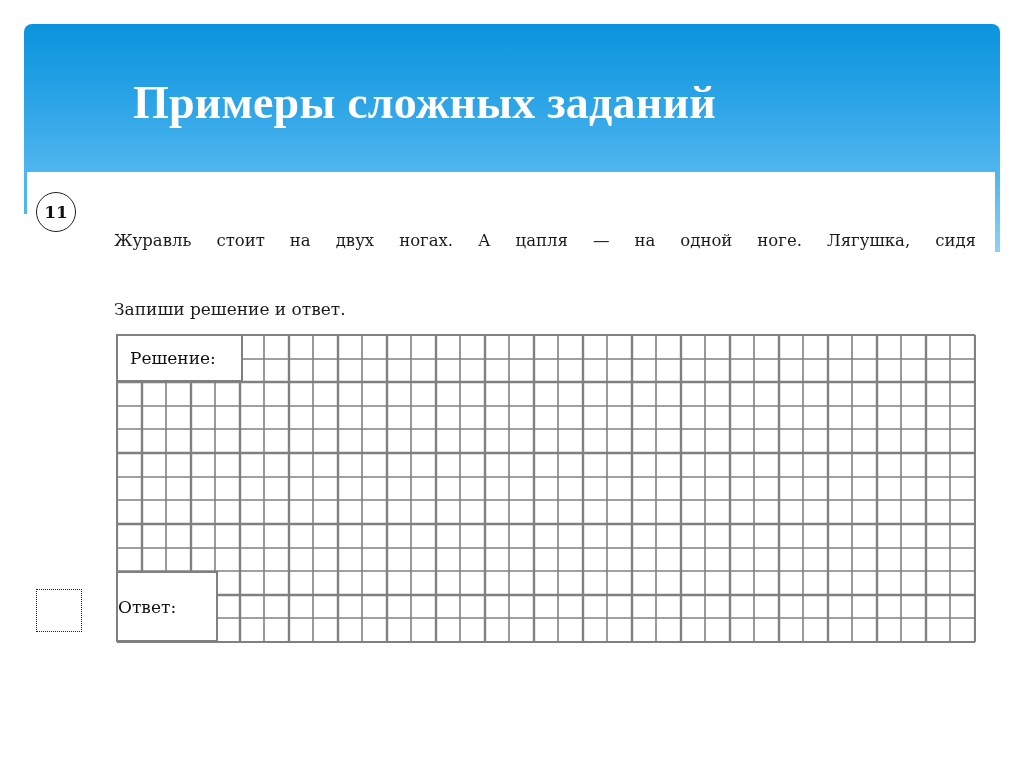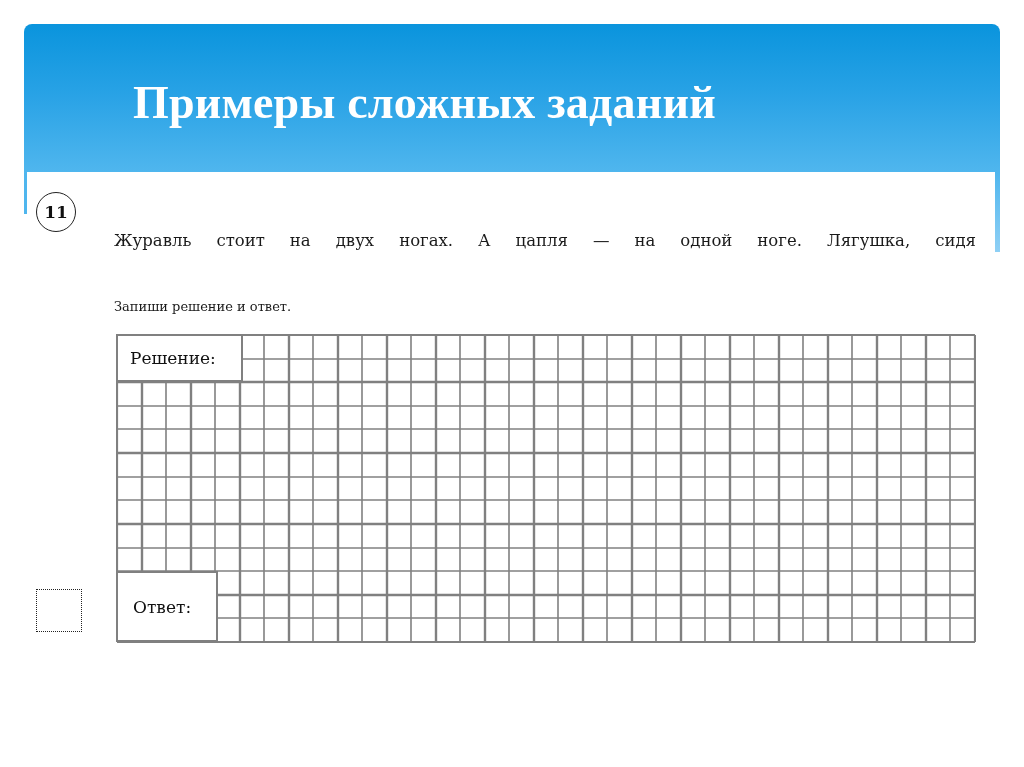--- a/index.html
+++ b/index.html
@@ -19,21 +19,21 @@
   .task-num {
     position:absolute; left:36px; top:192px; width:40px; height:40px; border:1.5px solid #222; border-radius:50%;
     display:flex; align-items:center; justify-content:center; font-weight:bold; font-size:17px; color:#111; box-sizing:border-box;
   }
   .task-text {
     position:absolute; left:114px; top:203px; width:862px; font-size:16.5px; line-height:25px; color:#1a1a1a;
     text-align:justify; font-family:"DejaVu Serif", serif;margin-top:25px;
   }
   .task-line { display:block; text-align:justify; text-align-last:justify; white-space:nowrap; }
   .task-line.last { text-align-last:left; }
-  .instruction { position:absolute; left:114px; top:299px; font-size:13px; color:#1a1a1a; }
+  .instruction { position:absolute; left:114px; top:299px; font-size:17px; color:#1a1a1a; }
   .grid-wrap { position:absolute; left:116px; top:334px; }
   .mark-box { position:absolute; left:36px; top:589px; width:46px; height:43px; border:1.5px dotted #222; box-sizing:border-box; }
   .label-cell { position:absolute; background:#fff; border:2px solid #808080; box-sizing:border-box; font-size:17px; color:#111; display:flex; align-items:center; }
 </style>
 </head>
 <body>
 
 <div class="header"></div>
 <div class="header-title">Примеры сложных заданий</div>
 <div class="strip-left"></div>
@@ -100,17 +100,17 @@
       <line x1="1" y1="237" x2="859" y2="237" stroke="#808080" stroke-width="1.6"></line>
       <line x1="1" y1="261" x2="859" y2="261" stroke="#808080" stroke-width="2.6"></line>
       <line x1="1" y1="284" x2="859" y2="284" stroke="#808080" stroke-width="1.6"></line>
       <line x1="1" y1="308" x2="859" y2="308" stroke="#808080" stroke-width="2.2"></line>
     </svg>
 </div>
 
 <div class="label-cell" id="sol-label" style="left:116px; top:334px; width:127px; height:48px; padding-left:12px;">
   <span>Решение:</span>
 </div>
-<div class="label-cell" id="ans-label" style="left:116px; top:571px; width:102px; height:71px; padding-left:15px;">
+<div class="label-cell" id="ans-label" style="left:116px; top:571px; width:102px; height:71px; ">
   <span>Ответ:</span>
 </div>
 
 <div class="mark-box"></div>
 
 </body></html>

